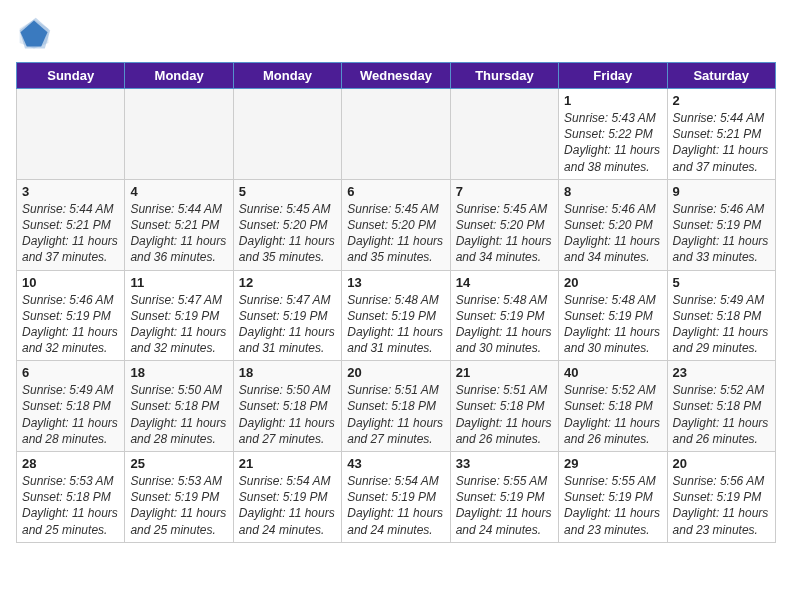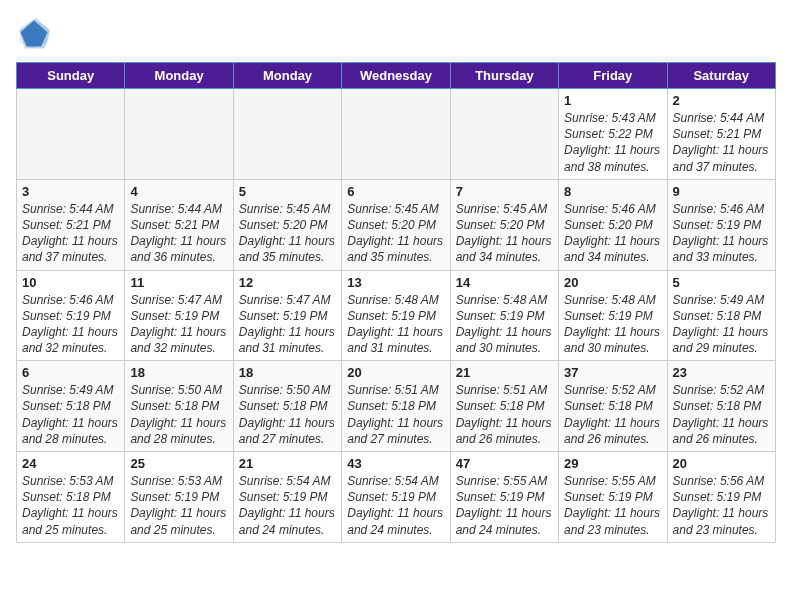--- a/index.html
+++ b/index.html
@@ -276,37 +276,37 @@
 and 27 minutes.</div>
         </td>
         <td>
           <span class="day-num">21</span>
           <div class="day-info">Sunrise: 5:51 AM
 Sunset: 5:18 PM
 Daylight: 11 hours
 and 26 minutes.</div>
         </td>
         <td>
-          <span class="day-num">37</span>
+          <span class="day-num">40</span>
           <div class="day-info">Sunrise: 5:52 AM
 Sunset: 5:18 PM
 Daylight: 11 hours
 and 26 minutes.</div>
         </td>
         <td>
           <span class="day-num">23</span>
           <div class="day-info">Sunrise: 5:52 AM
 Sunset: 5:18 PM
 Daylight: 11 hours
 and 26 minutes.</div>
         </td>
       </tr>
       <tr>
         <td>
-          <span class="day-num">24</span>
+          <span class="day-num">28</span>
           <div class="day-info">Sunrise: 5:53 AM
 Sunset: 5:18 PM
 Daylight: 11 hours
 and 25 minutes.</div>
         </td>
         <td>
           <span class="day-num">25</span>
           <div class="day-info">Sunrise: 5:53 AM
 Sunset: 5:19 PM
 Daylight: 11 hours
@@ -320,21 +320,21 @@
 and 24 minutes.</div>
         </td>
         <td>
           <span class="day-num">43</span>
           <div class="day-info">Sunrise: 5:54 AM
 Sunset: 5:19 PM
 Daylight: 11 hours
 and 24 minutes.</div>
         </td>
         <td>
-          <span class="day-num">47</span>
+          <span class="day-num">33</span>
           <div class="day-info">Sunrise: 5:55 AM
 Sunset: 5:19 PM
 Daylight: 11 hours
 and 24 minutes.</div>
         </td>
         <td>
           <span class="day-num">29</span>
           <div class="day-info">Sunrise: 5:55 AM
 Sunset: 5:19 PM
 Daylight: 11 hours

